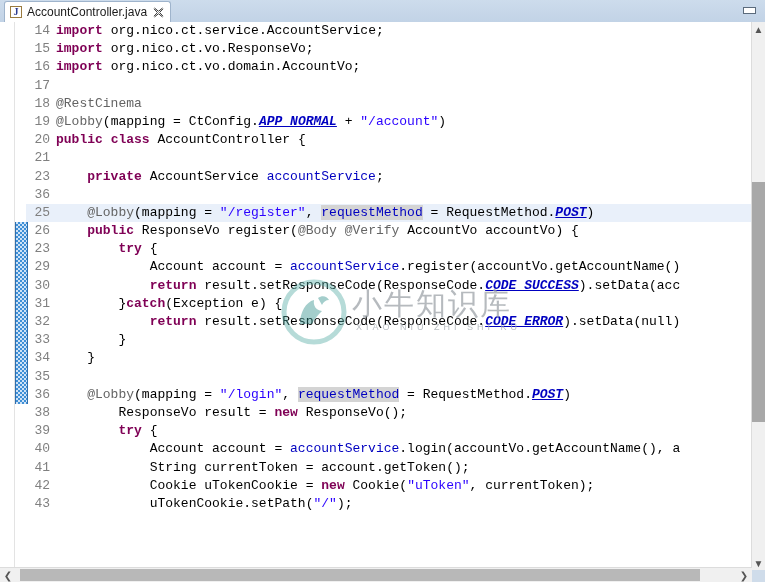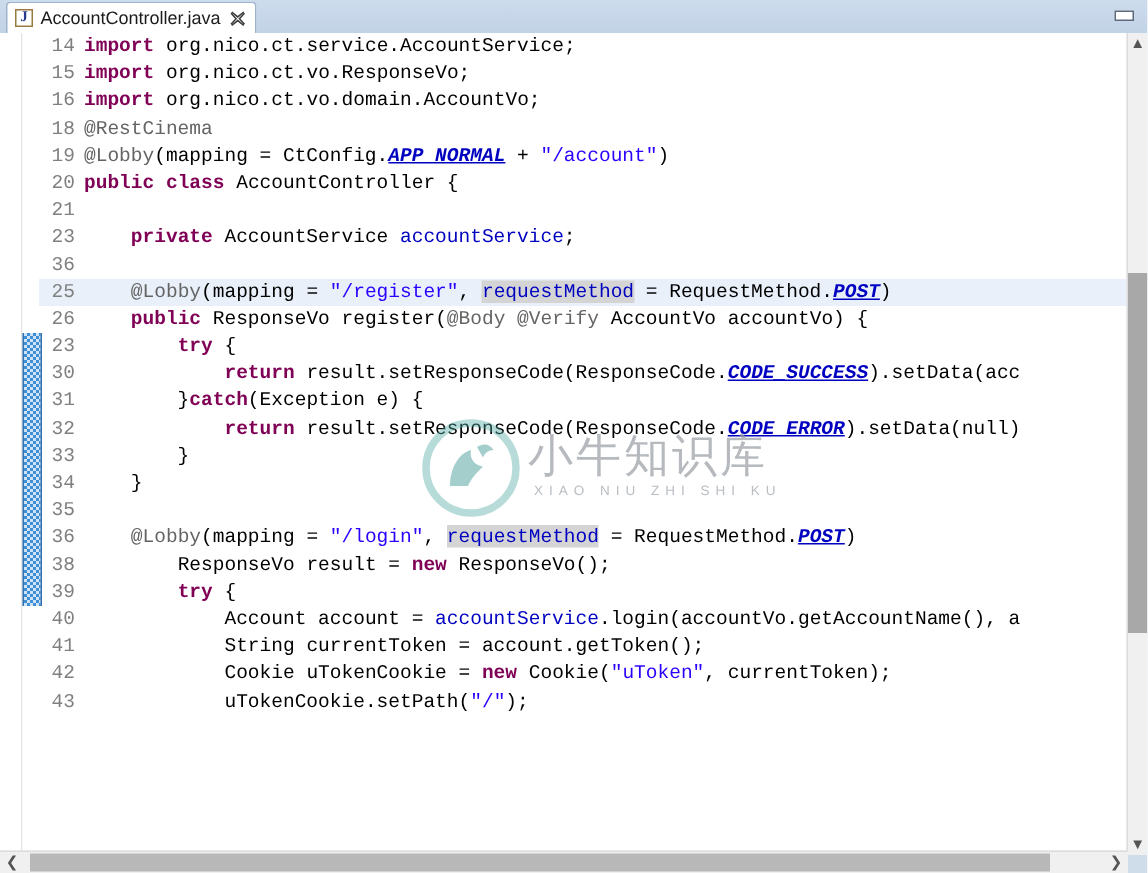--- a/index.html
+++ b/index.html
@@ -105,29 +105,31 @@
 
   <div class="editor">
     <div class="left-ruler"></div>
     <div class="chg-bar">
       <div class="chg-block" id="chgblock" style="top: 200.2px; height: 182px;"></div>
     </div>
     <div class="code" id="code">
         <div class="line"><span class="ln">14</span><span class="src"><span class="kw">import</span> <span class="pln">org</span>.<span class="pln">nico</span>.<span class="pln">ct</span>.<span class="pln">service</span>.<span class="pln">AccountService</span>;</span></div>
         <div class="line"><span class="ln">15</span><span class="src"><span class="kw">import</span> <span class="pln">org</span>.<span class="pln">nico</span>.<span class="pln">ct</span>.<span class="pln">vo</span>.<span class="pln">ResponseVo</span>;</span></div>
         <div class="line"><span class="ln">16</span><span class="src"><span class="kw">import</span> <span class="pln">org</span>.<span class="pln">nico</span>.<span class="pln">ct</span>.<span class="pln">vo</span>.<span class="pln">domain</span>.<span class="pln">AccountVo</span>;</span></div>
+        <div class="line"><span class="ln">17</span><span class="src"></span></div>
         <div class="line"><span class="ln">18</span><span class="src"><span class="ann">@RestCinema</span></span></div>
         <div class="line"><span class="ln">19</span><span class="src"><span class="ann">@Lobby</span>(<span class="pln">mapping</span> = <span class="pln">CtConfig</span>.<span class="sfld">APP_NORMAL</span> + <span class="str">"/account"</span>)</span></div>
         <div class="line"><span class="ln">20</span><span class="src"><span class="kw">public</span> <span class="kw">class</span> <span class="pln">AccountController</span> {</span></div>
         <div class="line"><span class="ln">21</span><span class="src"></span></div>
         <div class="line"><span class="ln">23</span><span class="src">    <span class="kw">private</span> <span class="pln">AccountService</span> <span class="fld">accountService</span>;</span></div>
         <div class="line"><span class="ln">36</span><span class="src"></span></div>
         <div class="line hl"><span class="ln">25</span><span class="src">    <span class="ann">@Lobby</span>(<span class="pln">mapping</span> = <span class="str">"/register"</span>, <span class="fld mark">requestMethod</span> = <span class="pln">RequestMethod</span>.<span class="sfld">POST</span>)</span></div>
         <div class="line"><span class="ln">26</span><span class="src">    <span class="kw">public</span> <span class="pln">ResponseVo</span> <span class="pln">register</span>(<span class="ann">@Body</span> <span class="ann">@Verify</span> <span class="pln">AccountVo</span> <span class="pln">accountVo</span>) {</span></div>
         <div class="line"><span class="ln">23</span><span class="src">        <span class="kw">try</span> {</span></div>
+        <div class="line"><span class="ln">29</span><span class="src">            <span class="pln">Account</span> <span class="pln">account</span> = <span class="fld">accountService</span>.<span class="pln">register</span>(<span class="pln">accountVo</span>.<span class="pln">getAccountName</span>()</span></div>
         <div class="line"><span class="ln">30</span><span class="src">            <span class="kw">return</span> <span class="pln">result</span>.<span class="pln">setResponseCode</span>(<span class="pln">ResponseCode</span>.<span class="sfld">CODE_SUCCESS</span>).<span class="pln">setData</span>(<span class="pln">acc</span></span></div>
         <div class="line"><span class="ln">31</span><span class="src">        }<span class="kw">catch</span>(<span class="pln">Exception</span> <span class="pln">e</span>) {</span></div>
         <div class="line"><span class="ln">32</span><span class="src">            <span class="kw">return</span> <span class="pln">result</span>.<span class="pln">setResponseCode</span>(<span class="pln">ResponseCode</span>.<span class="sfld">CODE_ERROR</span>).<span class="pln">setData</span>(<span class="pln">null</span>)</span></div>
         <div class="line"><span class="ln">33</span><span class="src">        }</span></div>
         <div class="line"><span class="ln">34</span><span class="src">    }</span></div>
         <div class="line"><span class="ln">35</span><span class="src"></span></div>
         <div class="line"><span class="ln">36</span><span class="src">    <span class="ann">@Lobby</span>(<span class="pln">mapping</span> = <span class="str">"/login"</span>, <span class="fld mark">requestMethod</span> = <span class="pln">RequestMethod</span>.<span class="sfld">POST</span>)</span></div>
         <div class="line"><span class="ln">38</span><span class="src">        <span class="pln">ResponseVo</span> <span class="pln">result</span> = <span class="kw">new</span> <span class="pln">ResponseVo</span>();</span></div>
         <div class="line"><span class="ln">39</span><span class="src">        <span class="kw">try</span> {</span></div>
         <div class="line"><span class="ln">40</span><span class="src">            <span class="pln">Account</span> <span class="pln">account</span> = <span class="fld">accountService</span>.<span class="pln">login</span>(<span class="pln">accountVo</span>.<span class="pln">getAccountName</span>(), <span class="pln">a</span></span></div>

